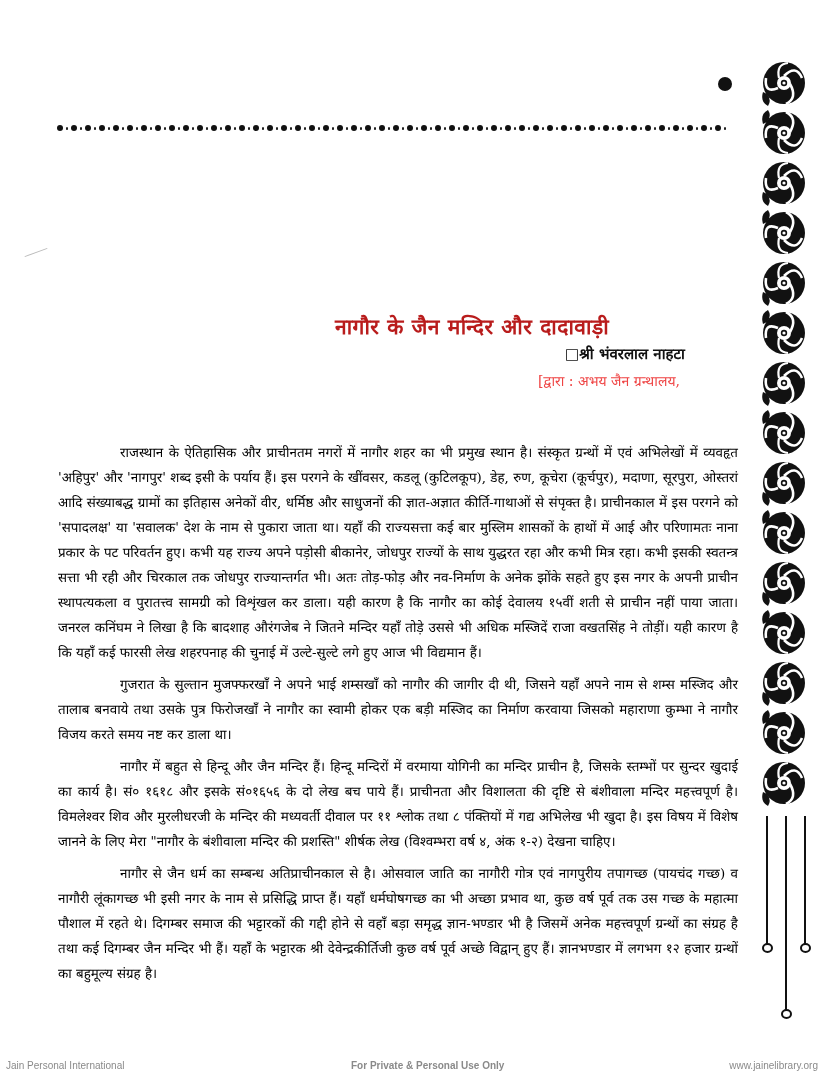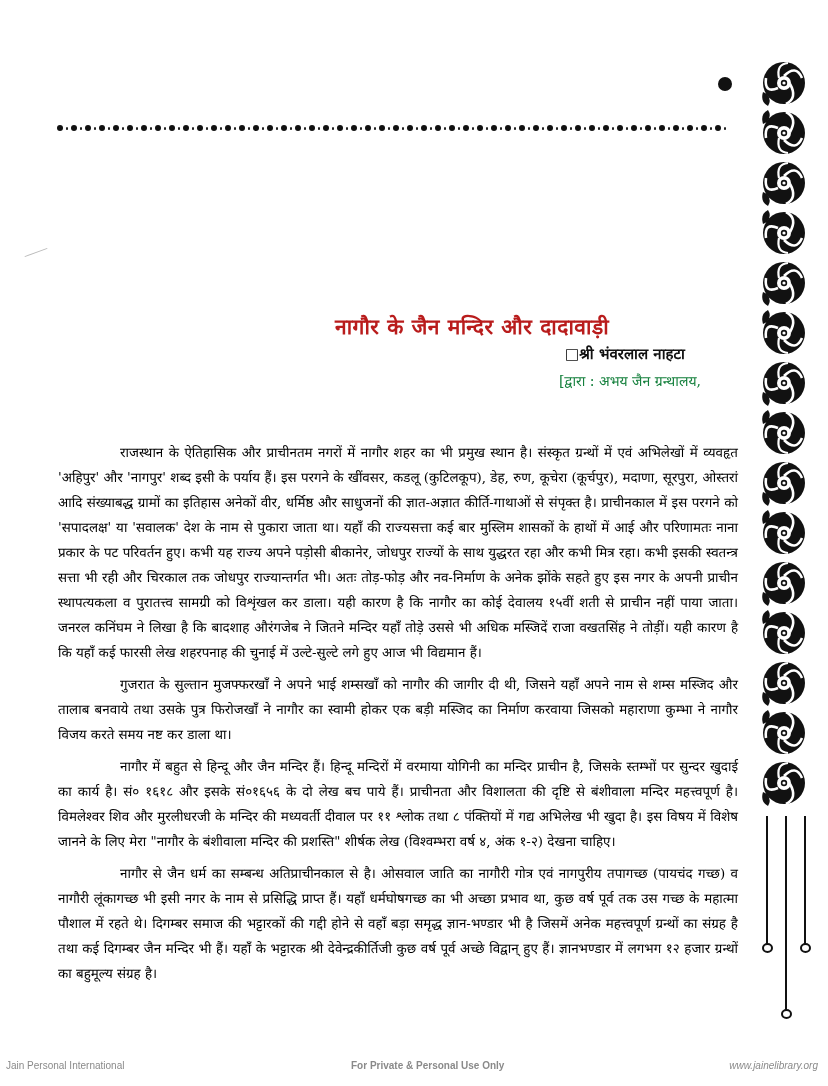--- a/index.html
+++ b/index.html
@@ -12,30 +12,30 @@
   .dash-rule span.d { display: inline-block; width: 11px; height: 6px; border-radius: 3px; background: #111; margin-right: 3px; }
   .dash-rule span.p { display: inline-block; width: 3px; height: 3px; border-radius: 50%; background: #111; margin-right: 3px; }
   .border-col { position: absolute; left: 758px; top: 58px; width: 54px; }
   .medallion { width: 52px; height: 50px; display: block; }
   .hang { position: absolute; top: 816px; width: 2px; background: #111; }
   .ring { position: absolute; width: 7px; height: 6px; border: 2px solid #111; border-radius: 50%; background: #fff; }
   .stray { position: absolute; left: 24px; top: 252px; width: 24px; height: 1px; background: #bbb; transform: rotate(-20deg); }
 
   .title { position: absolute; left: 335px; top: 312px; font-size: 21px; font-weight: bold; letter-spacing: 0.5px; color: #b91c1c; }
   .author { position: absolute; right: 143px; top: 343px; font-size: 15px; font-weight: bold; color: #111; }
-  .address { position: absolute; right: 127px; top: 368px; text-align: right; font-size: 14px; line-height: 27px; color: #15803d; }
+  .address { position: absolute; right: 148px; top: 368px; text-align: right; font-size: 14px; line-height: 27px; color: #ef4444; }
 
   .body { position: absolute; left: 58px; top: 440px; width: 680px; font-size: 13.4px; line-height: 25px; color: #000000; text-align: justify; }
   .para { margin: 0 0 7px 0; text-indent: 62px; }
   .para:last-child { margin-bottom: 0; }
 
   .footer { position: absolute; top: 1060px; left: 0; width: 828px; font-family: "Liberation Sans", sans-serif; font-size: 10px; color: #8a8a8a; }
   .footer .l { position: absolute; left: 6px; }
   .footer .c { position: absolute; left: 351px; font-weight: bold; }
-  .footer .r { position: absolute; right: 10px; font-style: italic; }
+  .footer .r { position: absolute; right: 10px; }
 </style>
 </head>
 <body>
 
 <div class="stray"></div>
 
 <div class="dot-top"></div>
 
 <div class="dash-rule" id="dashRule">
     <span class="d"></span>

